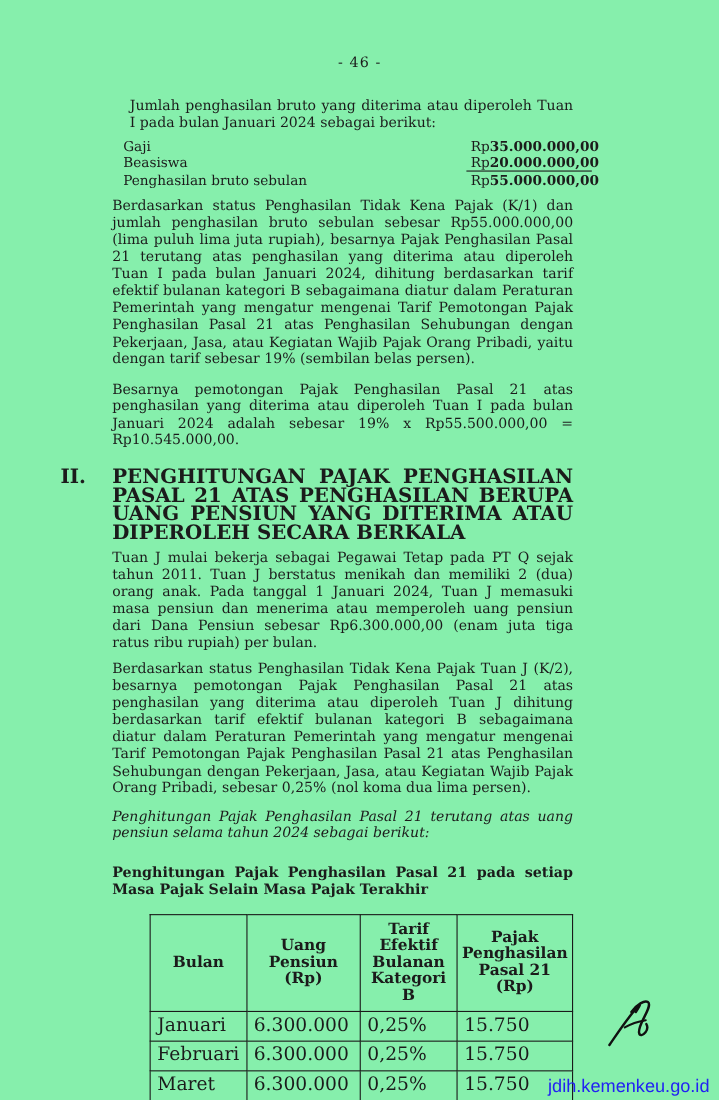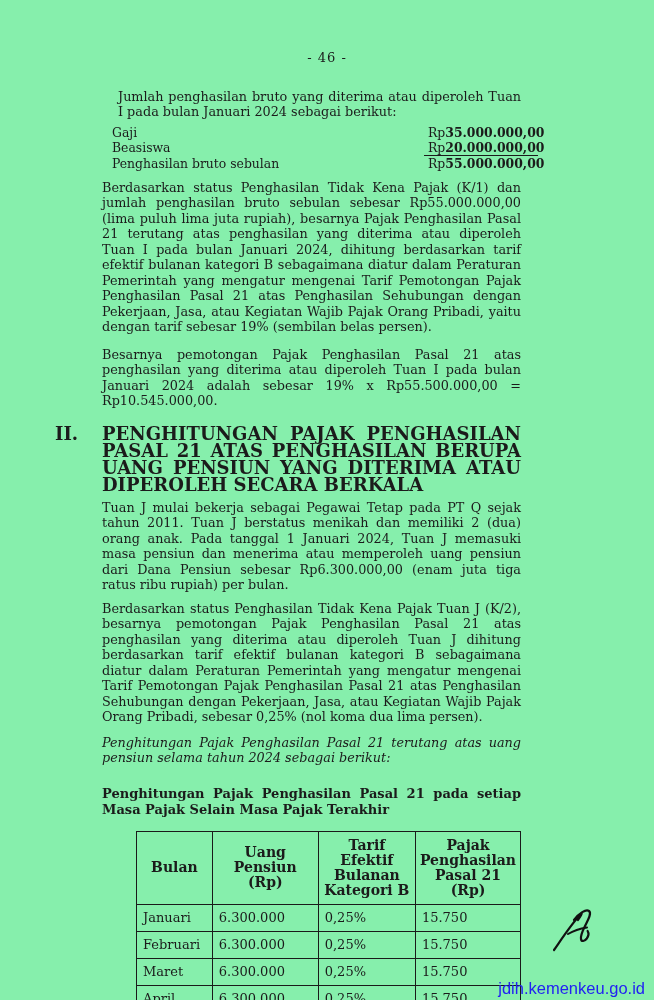--- a/index.html
+++ b/index.html
@@ -23,21 +23,21 @@
   .section2-heading { position:relative; margin-top:16px; font-weight:bold; font-size:18px; line-height:17px; text-align:justify; }
   .section2-heading .numeral { position:absolute; left:-47px; top:0; }
   #s2p1 { margin-top:7px; }
   #s2p2 { margin-top:8px; }
   #s2p3 { margin-top:10px;font-style:italic; }
   .table-title { margin-top:20px; font-weight:bold; font-size:13px; line-height:16px; text-align:justify; }
   table.pph { border-collapse:collapse; margin-top:6px; margin-left:34px; }
   table.pph th, table.pph td { border:1.6px solid #1a1a1a; }
   table.pph th { font-size:14px; font-weight:bold; text-align:center; vertical-align:middle; padding:6px 4px; height:50px; }
   table.pph th div { line-height:15px; }
-  table.pph td { font-size:13px; height:22px; padding:2px 6px; vertical-align:middle; }
+  table.pph td { font-size:17px; height:22px; padding:2px 6px; vertical-align:middle; }
   td.cell-month { text-align:left; padding-left:5px; }
   td.cell-num { text-align:left; }
   td.cell-center { text-align:left; }
   .col-bulan { width:76px; } .col-pensiun { width:107px; } .col-tarif { width:98px; } .col-pajak { width:105px; }
   .signature { position:absolute; left:550px; top:908px; }
   .footer-link {
     position:absolute; right:9px; bottom:4px;
     font-family:"Liberation Sans", sans-serif; font-size:16.5px; color:#2222f2;
     text-decoration:none; cursor:pointer;
   }

